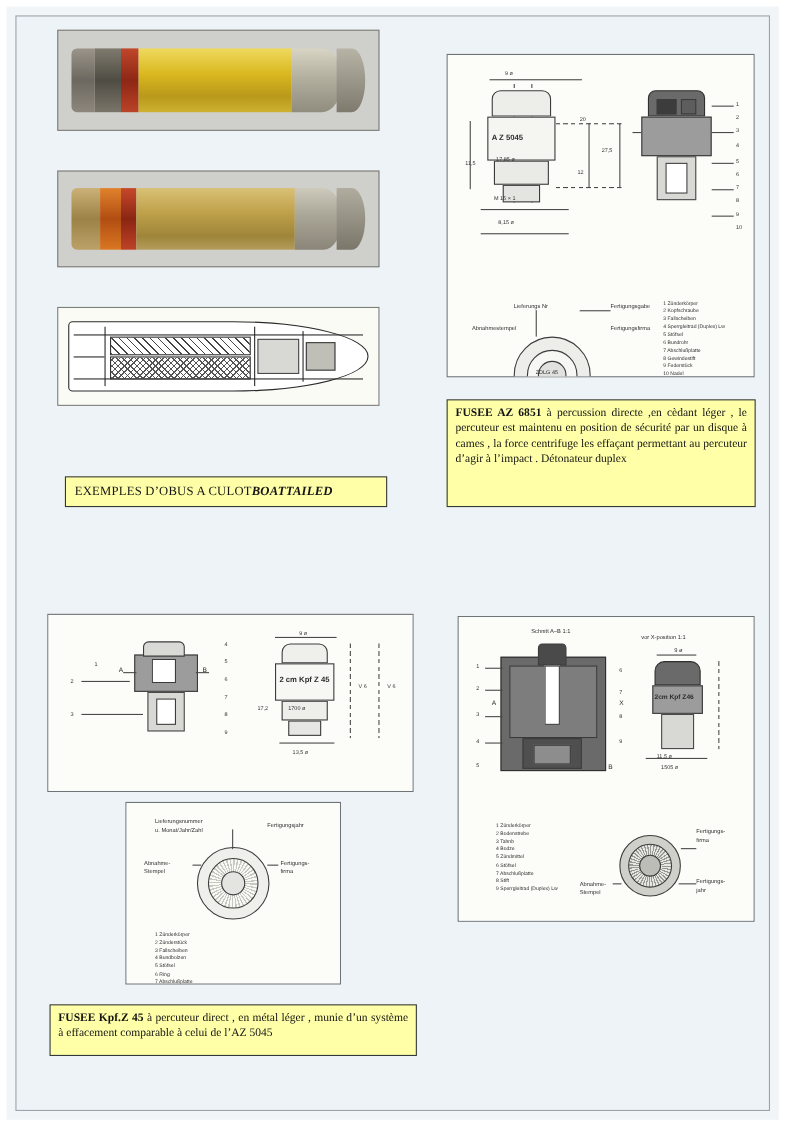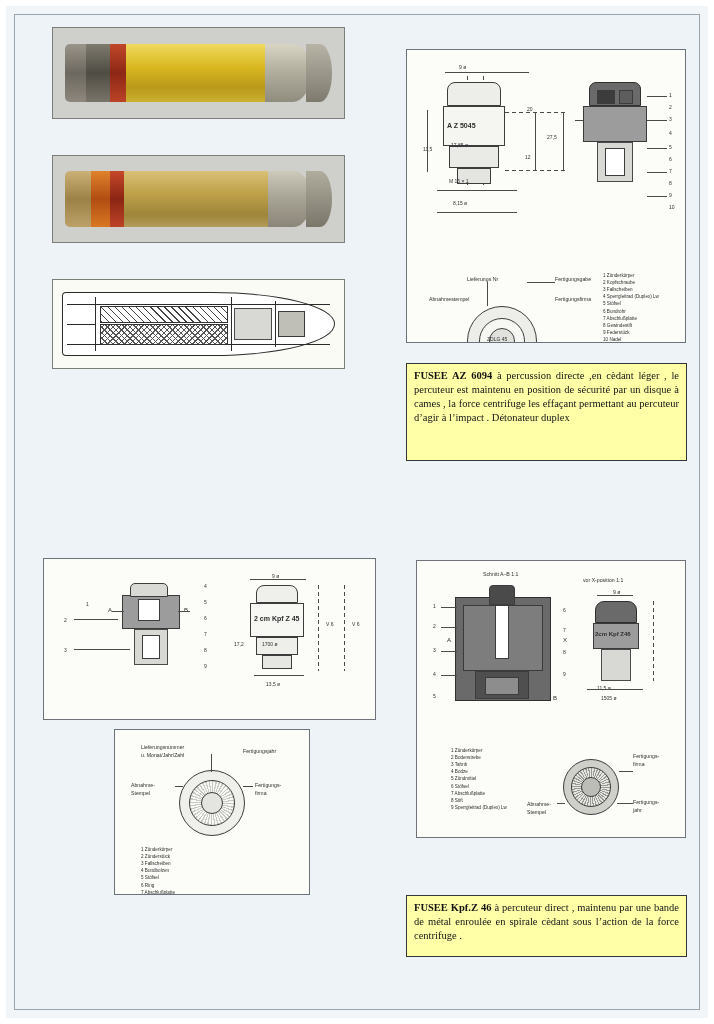--- a/index.html
+++ b/index.html
@@ -136,20 +136,24 @@
       <div class="sline" style="left:62%;top:8%;width:1px;height:84%;"></div>
       <div class="sline" style="left:78%;top:14%;width:1px;height:72%;"></div>
       <div class="hatchA" style="left:14%;top:22%;width:46%;height:24%;"></div>
       <div class="hatchB" style="left:14%;top:50%;width:46%;height:30%;"></div>
       <div class="tlight" style="left:63%;top:24%;width:14%;height:52%;"></div>
       <div class="tfill" style="left:79%;top:30%;width:10%;height:40%;background:#bfbfb8;"></div>
       <div class="sline" style="left:2%;top:50%;width:10%;height:1px;"></div>
     </div>
   </div>
 
+  <div class="label-box" style="left:44px;top:418px;width:293px;height:28px;display:flex;align-items:center;">
+    <span>EXEMPLES D’OBUS A CULOT </span>
+        <i>BOATTAILED</i>
+  </div>
 
   <div class="panel" style="left:391px;top:34px;width:280px;height:294px;">
     <div class="tech">
 
       <div class="tl" style="left:38px;top:22px;width:84px;height:1px;"></div>
       <div class="tnum" style="left:52px;top:14px;">9 ø</div>
       <div class="tl vdash" style="left:60px;top:26px;width:1px;height:110px;"></div>
       <div class="tl vdash" style="left:76px;top:26px;width:1px;height:110px;"></div>
 
       <div class="tbox" style="left:40px;top:32px;width:54px;height:24px;border-radius:8px 8px 0 0;background:#ededea;"></div>
@@ -219,21 +223,21 @@
         <div>6  Bundrohr</div>
         <div>7  Abschlußplatte</div>
         <div>8  Gewindestift</div>
         <div>9  Federstück</div>
         <div>10  Nadel</div>
       </div>
     </div>
   </div>
 
   <div class="caption" style="left:391px;top:348px;width:281px;height:98px;">
-    <b>FUSEE AZ 6094</b><span> à percussion directe ,en cèdant léger , le percuteur est maintenu en position de sécurité par un disque à cames , la force centrifuge les effaçant permettant au percuteur d’agir à l’impact . Détonateur duplex</span>
+    <b>FUSEE AZ 6851</b><span> à percussion directe ,en cèdant léger , le percuteur est maintenu en position de sécurité par un disque à cames , la force centrifuge les effaçant permettant au percuteur d’agir à l’impact . Détonateur duplex</span>
   </div>
 
   <div class="panel" style="left:28px;top:543px;width:333px;height:162px;">
     <div class="tech">
 
       <div class="tfill" style="left:78px;top:36px;width:58px;height:34px;"></div>
       <div class="tbox" style="left:86px;top:24px;width:38px;height:14px;background:#d9d9d5;border-radius:5px 5px 0 0;"></div>
       <div class="tbox" style="left:94px;top:40px;width:22px;height:22px;background:#ffffff;"></div>
       <div class="tlight" style="left:90px;top:70px;width:34px;height:36px;"></div>
       <div class="tbox" style="left:98px;top:76px;width:18px;height:24px;background:#ffffff;"></div>
@@ -298,20 +302,23 @@
         <div>3  Fallscheiben</div>
         <div>4  Bundbolzen</div>
         <div>5  Stöfsel</div>
         <div>6  Ring</div>
         <div>7  Abschlußplatte</div>
 
       </div>
     </div>
   </div>
 
+  <div class="caption" style="left:30px;top:898px;width:334px;height:47px;">
+    <b>FUSEE Kpf.Z 45</b><span> à percuteur direct , en métal léger , munie d’un système à effacement comparable à celui de l’AZ 5045</span>
+  </div>
 
   <div class="panel" style="left:401px;top:545px;width:270px;height:278px;">
     <div class="tech">
       <div class="ttxt" style="left:66px;top:10px;">Schnitt A–B  1:1</div>
       <div class="ttxt" style="left:166px;top:16px;">vor X-position  1:1</div>
       <div class="ttxt" style="left:196px;top:28px;">9 ø</div>
       <div class="tl" style="left:180px;top:34px;width:36px;height:1px;"></div>
 
       <div class="tdark" style="left:38px;top:36px;width:96px;height:104px;"></div>
       <div class="tfill" style="left:46px;top:44px;width:80px;height:66px;background:#7d7d7d;"></div>
@@ -368,18 +375,15 @@
       <div class="ttxt" style="left:110px;top:240px;">Abnahme-</div>
       <div class="ttxt" style="left:110px;top:248px;">Stempel</div>
       <div class="ttxt" style="left:216px;top:238px;">Fertigungs-</div>
       <div class="ttxt" style="left:216px;top:246px;">jahr</div>
       <div class="tl" style="left:202px;top:210px;width:14px;height:1px;"></div>
       <div class="tl" style="left:140px;top:242px;width:8px;height:1px;"></div>
       <div class="tl" style="left:200px;top:242px;width:16px;height:1px;"></div>
     </div>
   </div>
 
-  <div class="caption" style="left:391px;top:880px;width:281px;height:62px;">
-    <b>FUSEE Kpf.Z 46</b><span> à percuteur direct , maintenu par une bande de métal enroulée en spirale cèdant sous l’action de la force centrifuge .</span>
-  </div>
 
  </div>
 </div>
 
 </body></html>

